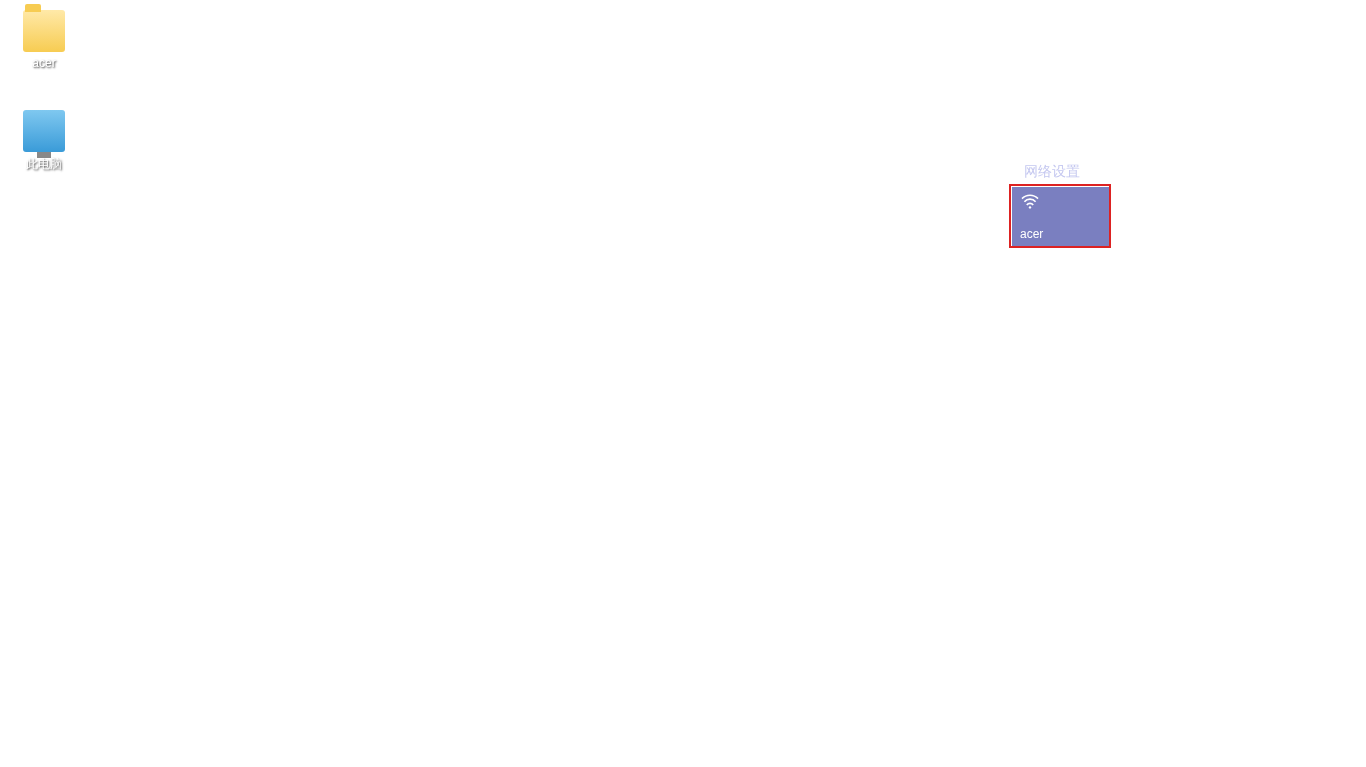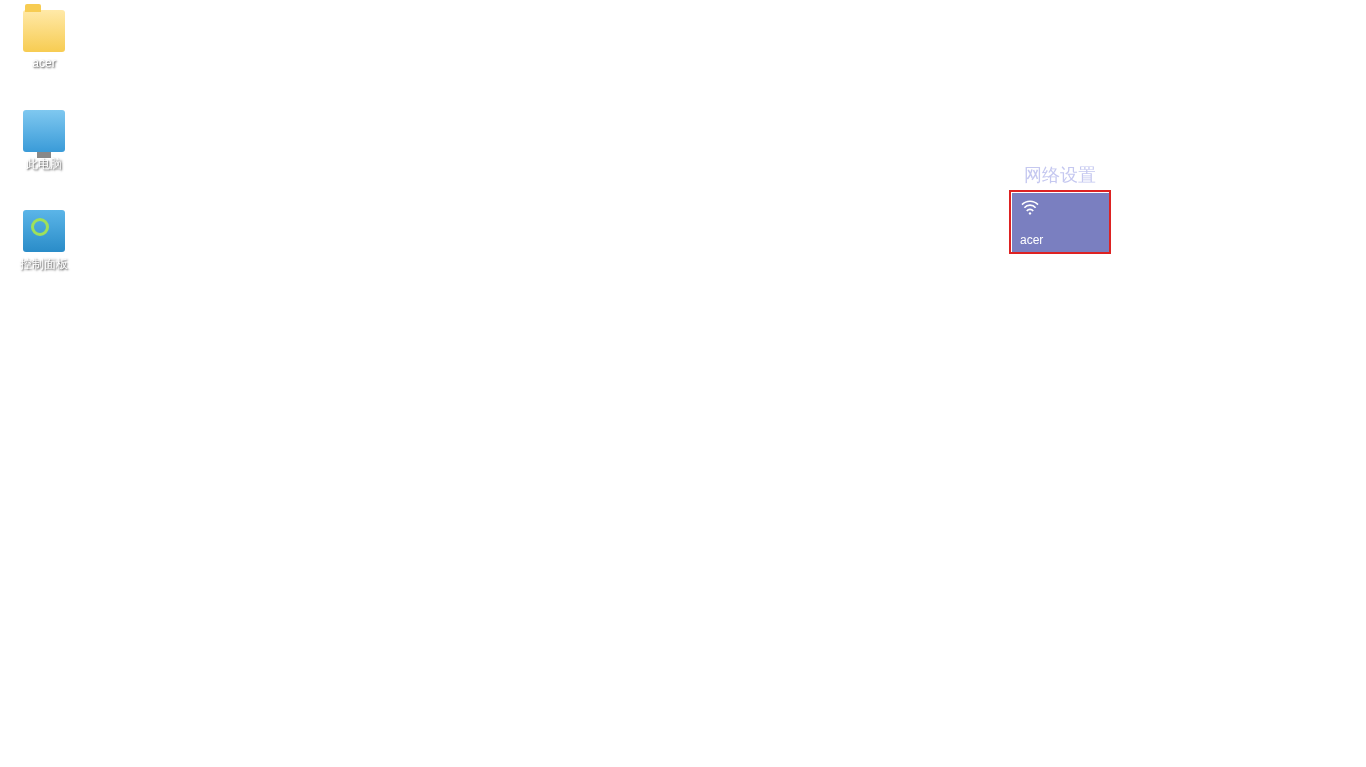--- a/index.html
+++ b/index.html
@@ -62,21 +62,21 @@
 
 .net-flyout {
   position: absolute; top: 155px; right: 0; width: 360px; bottom: 40px;
   background: rgba(110,110,150,0.55);
   backdrop-filter: blur(10px);
   color: #fff;
   display: flex; flex-direction: column;
 }
 .net-list, .net-list2 { flex: 1; overflow: hidden; }
 
-.net-settings-lbl { font-size: 18px; color: #c5c8f0; padding: 8px 18px 6px; }
+.net-settings-lbl { font-size: 14px; color: #c5c8f0; padding: 8px 18px 6px; }
 .net-tiles { display: flex; gap: 6px; padding: 0 6px 6px; }
 .net-tile {
   width: 98px; height: 60px; display: flex; flex-direction: column; justify-content: flex-end;
   padding: 6px 8px; font-size: 12px; cursor: pointer;
 }
 .net-tile.active { background: #7a7fc0; }
 .tile-ic { font-size: 18px; margin-bottom: auto; }
 .red-box { position:absolute; border: 2px solid #d22; pointer-events:none; }
 </style>
 </head>
@@ -88,24 +88,20 @@
   <div class="acer-wm">a</div>
 
   <div class="desktop-icons">
     <div class="dicon">
       <div class="glyph folder-g"></div>
       <span>acer</span>
     </div>
     <div class="dicon">
       <div class="glyph pc-g"></div>
       <span>此电脑</span>
-    </div>
-    <div class="dicon">
-      <div class="glyph cp-g"></div>
-      <span>控制面板</span>
     </div>
   </div>
 
   <div class="net-flyout">
     <div class="net-list">
       
       
       
       
       

